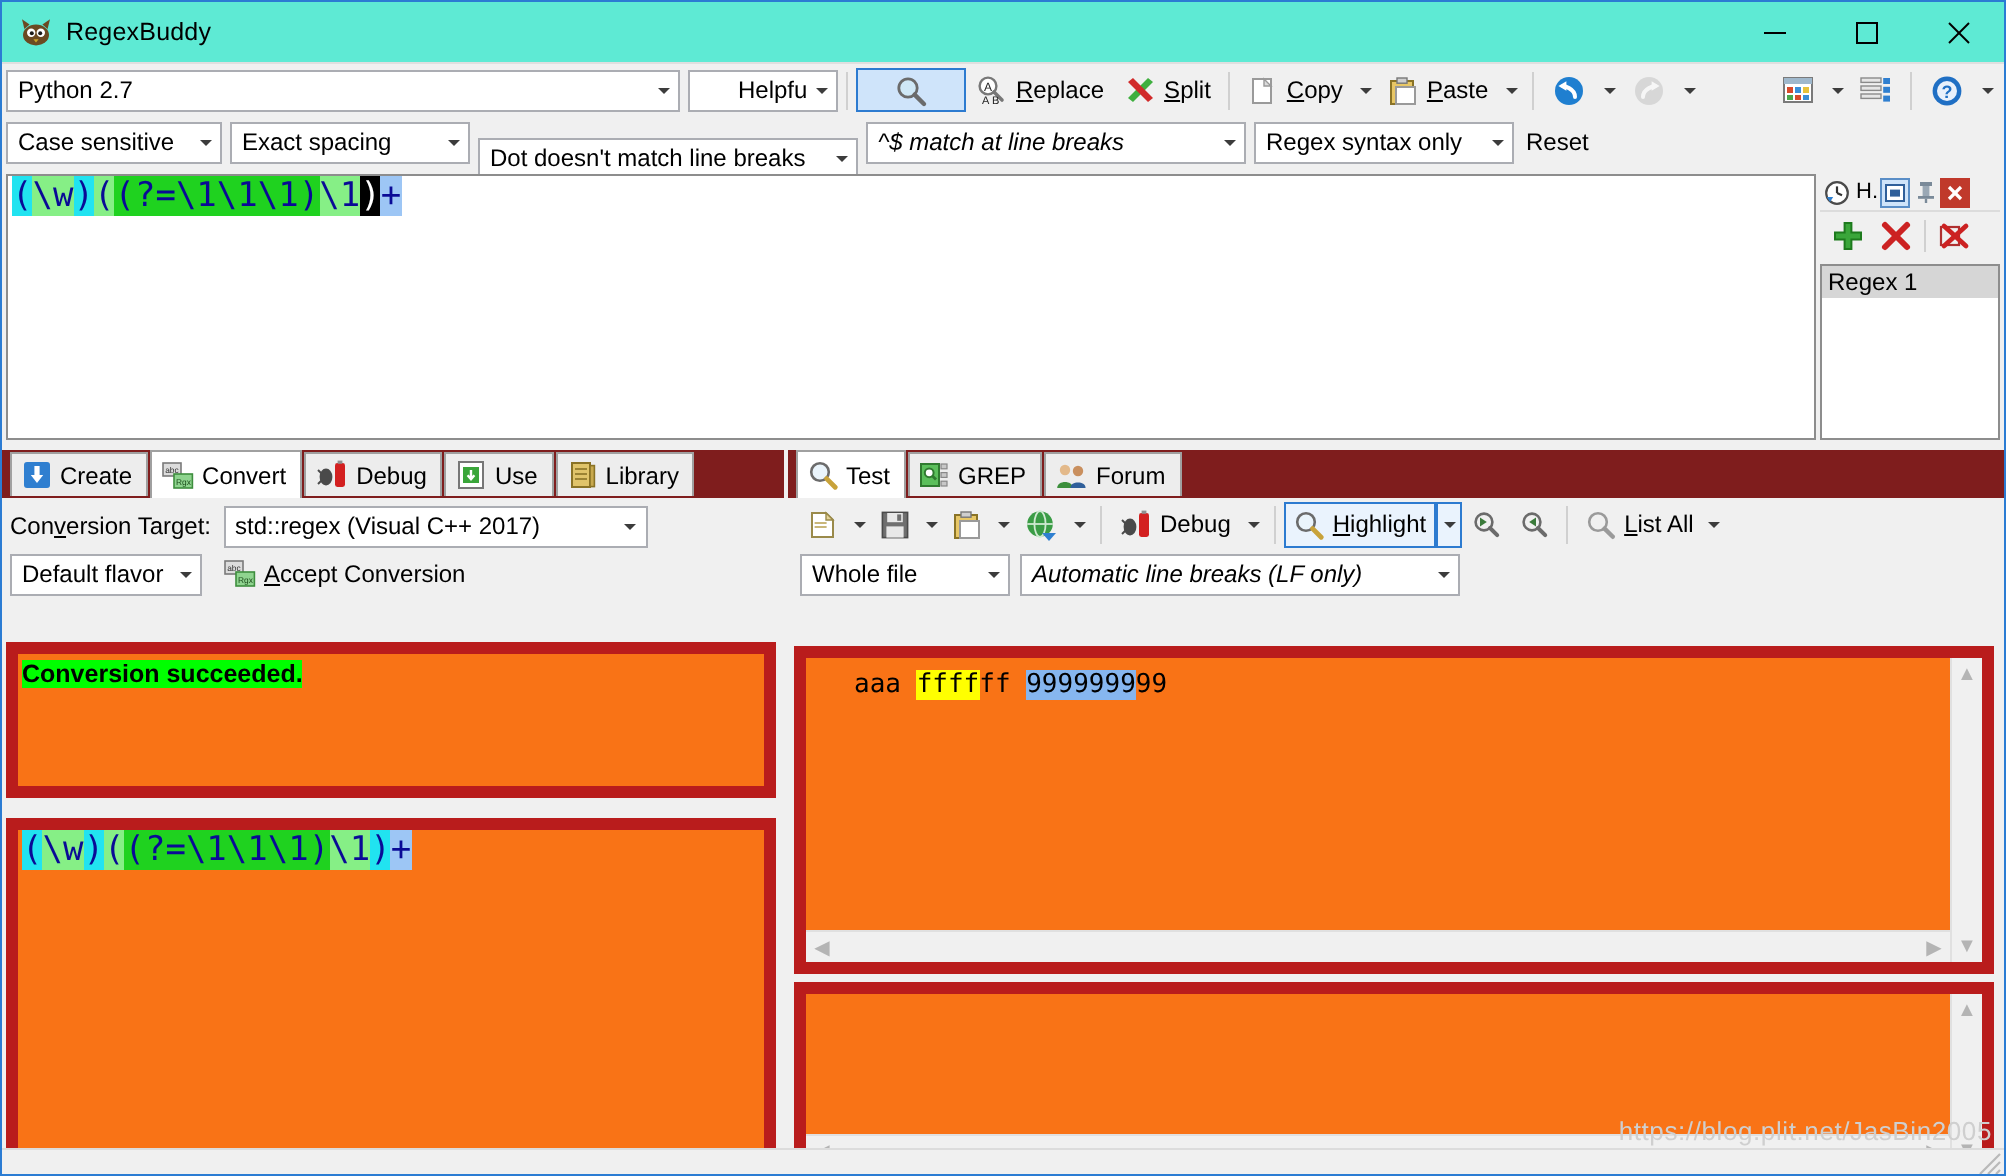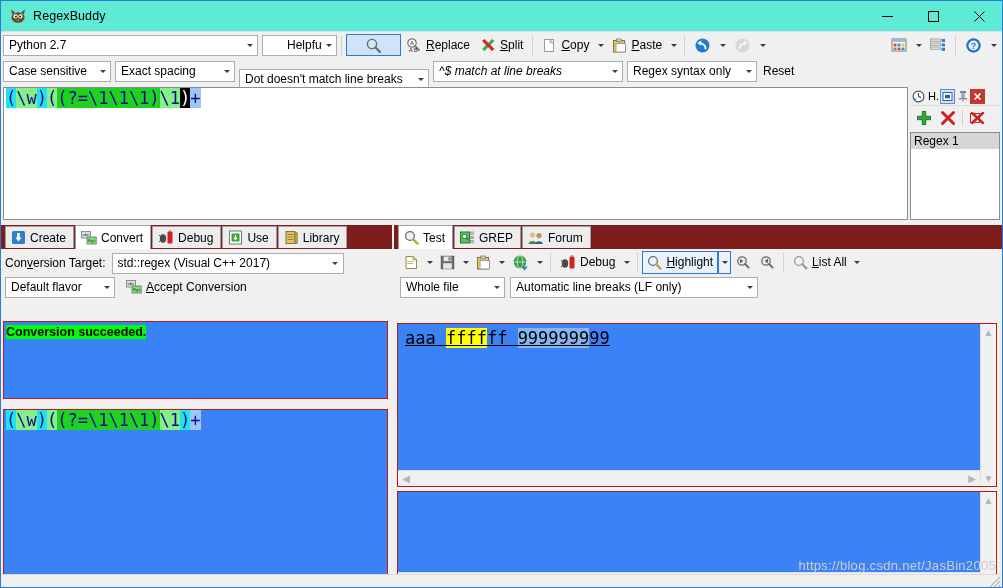--- a/index.html
+++ b/index.html
@@ -243,44 +243,43 @@
 
   .row {
     display: flex; align-items: center;
     height: 24px;
     padding-left: 4px;
   }
   .lbl-static { font-size: 12px; white-space: nowrap; }
   .lbl-static u { text-decoration: underline; }
 
   .textpanel {
-    background: #3b82f6;
-    border: 1px solid #b91c1c;
+    background: #f97316;
+    border: 6px solid #b91c1c;
     box-sizing: border-box;
     position: absolute;
     overflow: hidden;
   }
   .msg-green {
     display: inline;
     background: #00ff00;
     color: #000;
     font-weight: bold;
     font-size: 12.5px;
     font-family: "Liberation Sans", sans-serif;
   }
   .msgwrap { padding: 3px 0 0 2px; }
 
   
   .subj {
     font-family: "DejaVu Sans Mono", monospace;
-    font-size: 17px;
-    padding: 6px 0 0 7px;
+    font-size: 13px;
+    padding: 6px 0 0 24px;
     white-space: pre;
     line-height: 16px;
-    text-decoration: underline;
   }
   .hl-yellow { background: #ffff00; }
   .hl-blue   { background: #86b6ef; }
 
   
   .sb-h {
     position: absolute; left: 0; right: 0; bottom: 0; height: 16px;
     background: #f0f0f0;
     border-top: 1px solid #e0e0e0;
     display: flex; align-items: center; justify-content: space-between;
@@ -357,21 +356,21 @@
         <svg width="11" height="11" viewBox="0 0 11 11">
             <line x1="0.5" y1="0.5" x2="10.5" y2="10.5" stroke="#000" stroke-width="1"></line>
             <line x1="10.5" y1="0.5" x2="0.5" y2="10.5" stroke="#000" stroke-width="1"></line>
           </svg>
       </div>
     </div>
   </div>
 
   <div class="toolbar row1">
 
-    <div class="combo" style="width:255px;">
+    <div class="combo" style="width:337px;">
       <span class="cval">Python 2.7</span>
       <span class="carrow">
           <i class="arrow-dn"></i>
         </span>
     </div>
 
     <div class="combo" style="width:75px;margin-left:4px;padding-left:19px;">
       <span class="cval">Helpful</span>
       <span class="carrow">
           <i class="arrow-dn"></i>
@@ -648,30 +647,30 @@
             <line x1="3.5" y1="7" x2="9.5" y2="7" stroke="#8a7326" stroke-width=".8"></line>
             <line x1="3.5" y1="9.5" x2="9.5" y2="9.5" stroke="#8a7326" stroke-width=".8"></line>
           </svg>
           <span class="tlbl">Library</span>
         </div>
       </div>
 
       <div class="tabbody">
         <div class="row" style="padding-top:2px;">
           <span class="lbl-static">Con<u>v</u>ersion Target:</span>
-          <div class="combo" style="width:232px;margin-left:6px;">
+          <div class="combo" style="width:212px;margin-left:6px;">
             <span class="cval">std::regex (Visual C++ 2017)</span>
             <span class="carrow">
                 <i class="arrow-dn"></i>
               </span>
           </div>
         </div>
 
         <div class="row">
-          <div class="combo" style="width:110px;">
+          <div class="combo" style="width:96px;">
             <span class="cval">Default flavor</span>
             <span class="carrow">
                 <i class="arrow-dn"></i>
               </span>
           </div>
           <div class="tbbtn" style="margin-left:6px;">
             <svg class="icon" width="16" height="14" viewBox="0 0 16 14">
               <rect x="0.5" y="0.5" width="9" height="6.5" fill="#dcdcdc" stroke="#7a7a7a" stroke-width=".8"></rect>
               <text x="1.6" y="5.4" font-size="4.2" fill="#333" font-family="'Liberation Sans',sans-serif">abc</text>
               <rect x="6" y="6" width="9.2" height="7" fill="#8fd48f" stroke="#3e8e3e" stroke-width=".8"></rect>
@@ -834,21 +833,21 @@
             </div>
         </div>
 
         <div class="row" style="padding-left:6px;height:24px;">
           <div class="combo" style="width:105px;">
             <span class="cval">Whole file</span>
             <span class="carrow">
                 <i class="arrow-dn"></i>
               </span>
           </div>
-          <div class="combo" style="width:248px;margin-left:5px;">
+          <div class="combo" style="width:220px;margin-left:5px;font-style:italic;">
             <span class="cval">Automatic line breaks (LF only)</span>
             <span class="carrow">
                 <i class="arrow-dn"></i>
               </span>
           </div>
         </div>
 
         <div class="textpanel" style="left:3px;top:74px;right:5px;height:164px;">
           <div class="subj"><span>aaa </span><span class="hl-yellow">ffff</span><span>ff </span><span class="hl-blue">9999999</span><span>99</span></div>
 
@@ -881,14 +880,14 @@
       <svg width="14" height="12" viewBox="0 0 14 12">
         <g stroke="#b9b9b9" stroke-width="1.1">
           <line x1="13" y1="2" x2="3" y2="12"></line>
           <line x1="13" y1="6" x2="7" y2="12"></line>
           <line x1="13" y1="10" x2="11" y2="12"></line>
         </g>
       </svg>
     </span>
   </div>
 
-  <div class="watermark">https://blog.csdn.net/JasBin2005</div>
+  <div class="watermark">https://blog.plit.net/JasBin2005</div>
 </div>
 
 </body></html>

